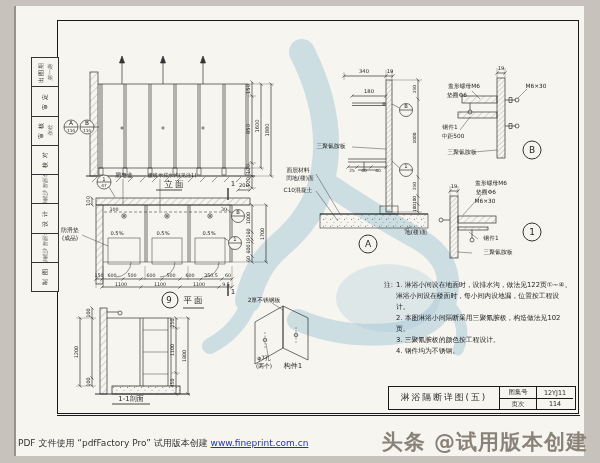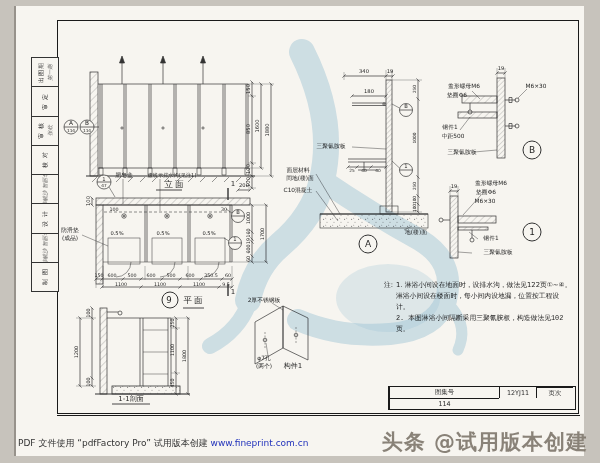--- a/index.html
+++ b/index.html
@@ -23,33 +23,33 @@
   .scell:last-child{border-bottom:none;}
   .rcell{transform:rotate(-90deg);display:flex;flex-direction:column;align-items:center;gap:1px;}
   .slabel{font-size:6px;white-space:nowrap;letter-spacing:1px;}
   .ssig{font-size:5.5px;font-style:italic;opacity:.75;white-space:nowrap;}
   
   .notes{position:absolute;left:384px;top:280px;width:188px;z-index:4;
          font-size:6.8px;line-height:1.62;color:#222;}
   .nrow{display:flex;}
   .nhead{flex:0 0 12px;}
   .nitem{flex:1;}
-  .nrow.ind{padding-left:12px;font-family:Liberation Mono, monospace;}
+  .nrow.ind{padding-left:12px;}
   
   .tblock{position:absolute;left:388px;top:386px;width:186px;height:22px;z-index:4;
           border:1.2px solid #1a1a1a;display:grid;grid-template-columns:110px 37px 37px;
           grid-template-rows:11px 11px;background:#f7f5f0;}
   .tb-title{grid-row:1/3;display:flex;align-items:center;justify-content:center;
             font-size:8.8px;letter-spacing:2px;}
   .tb-cell{border-left:0.8px solid #1a1a1a;border-top:0.8px solid #1a1a1a;
            display:flex;align-items:center;justify-content:center;font-size:6.4px;}
   .tb-cell.r1{border-top:none;}
   
   .footer{position:absolute;left:18px;top:437px;z-index:5;font-size:9px;color:#333;}
-  .flink{color:#2233bb;cursor:pointer;}
+  .flink{color:#2233bb;text-decoration:underline;cursor:pointer;}
   .stamp{position:absolute;right:12px;top:428px;z-index:7;font-size:21px;font-weight:bold;
          color:rgba(122,114,102,.88);letter-spacing:1px;}
 </style>
 </head>
 <body>
 
 <div class="page"></div>
 <div class="crease"></div>
 <div class="frame"></div>
 <div class="frame2"></div>
@@ -380,23 +380,30 @@
 </div>
 
 <div class="notes">
   <div class="nrow">
     <span class="nhead">注:</span>
     <span class="nitem">1. 淋浴小间设在地面时，设排水沟，做法见122页①~④。淋浴小间设在楼面时，每小间内设地漏，位置按工程设计。</span>
     </div>
   <div class="nrow ind">
     <span class="nitem">2. 本图淋浴小间隔断采用三聚氰胺板，构造做法见102页。</span>
     </div>
+  <div class="nrow ind">
+    <span class="nitem">3. 三聚氰胺板的颜色按工程设计。</span>
+    </div>
+  <div class="nrow ind">
+    <span class="nitem">4. 钢件均为不锈钢。</span>
+    </div>
 </div>
 
 <div class="tblock">
+  <div class="tb-title">淋浴隔断详图(五)</div>
   <div class="tb-cell r1">图集号</div>
   <div class="tb-cell r1">12YJ11</div>
   <div class="tb-cell">页次</div>
   <div class="tb-cell">114</div>
 </div>
 
 <svg class="wmark" width="600" height="463" viewBox="0 0 600 463">
   <g stroke="#8fc0dc" fill="none" stroke-linecap="round" opacity="0.38">
     <path d="M302,52 Q336,120 322,180 Q314,216 280,245 Q255,266 248,300" stroke-width="26"></path>
     <path d="M322,180 Q372,214 420,240 Q456,262 446,300 Q435,330 390,334 Q340,338 298,320" stroke-width="22"></path>

